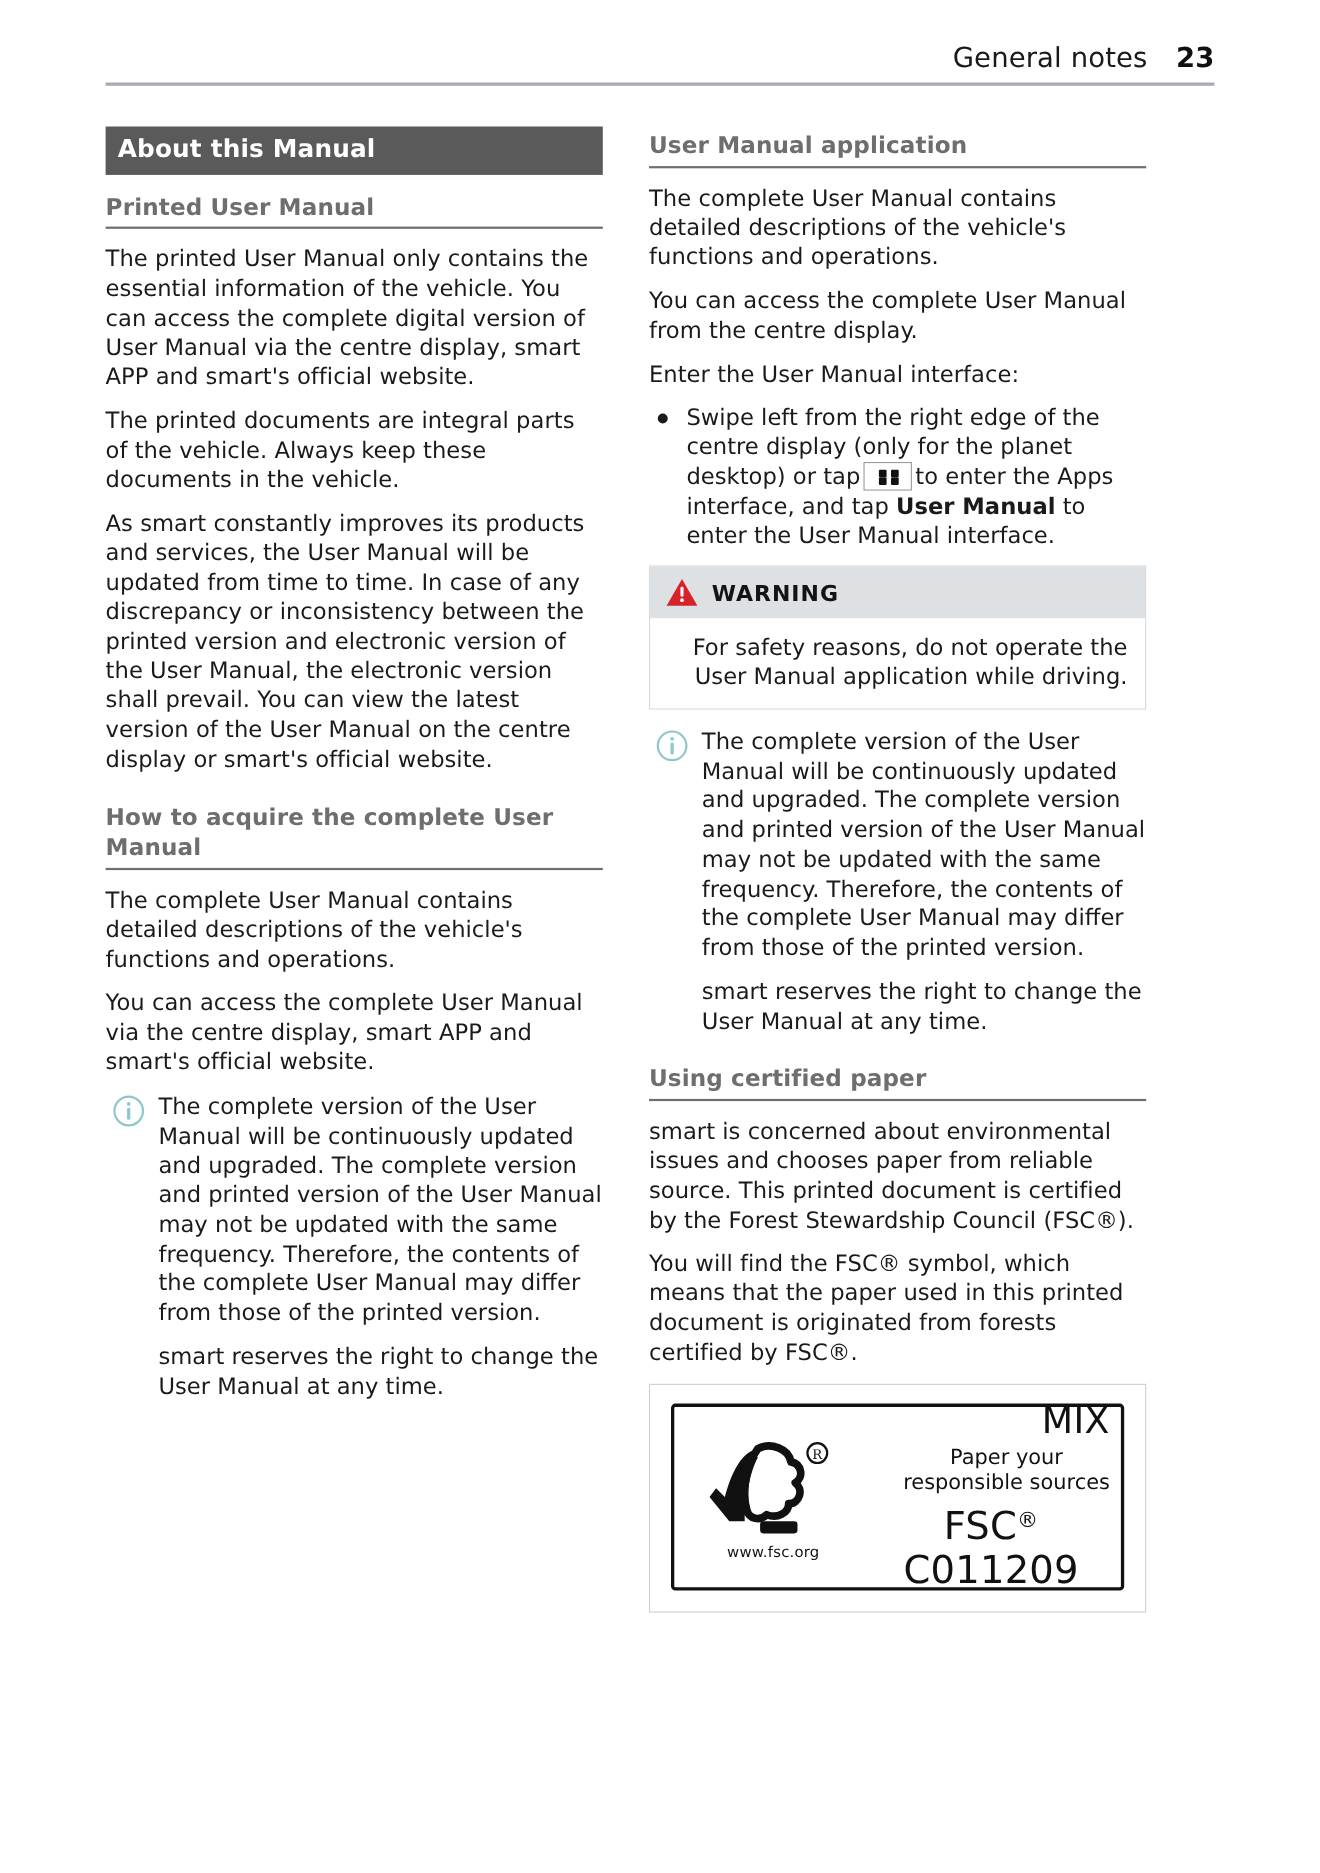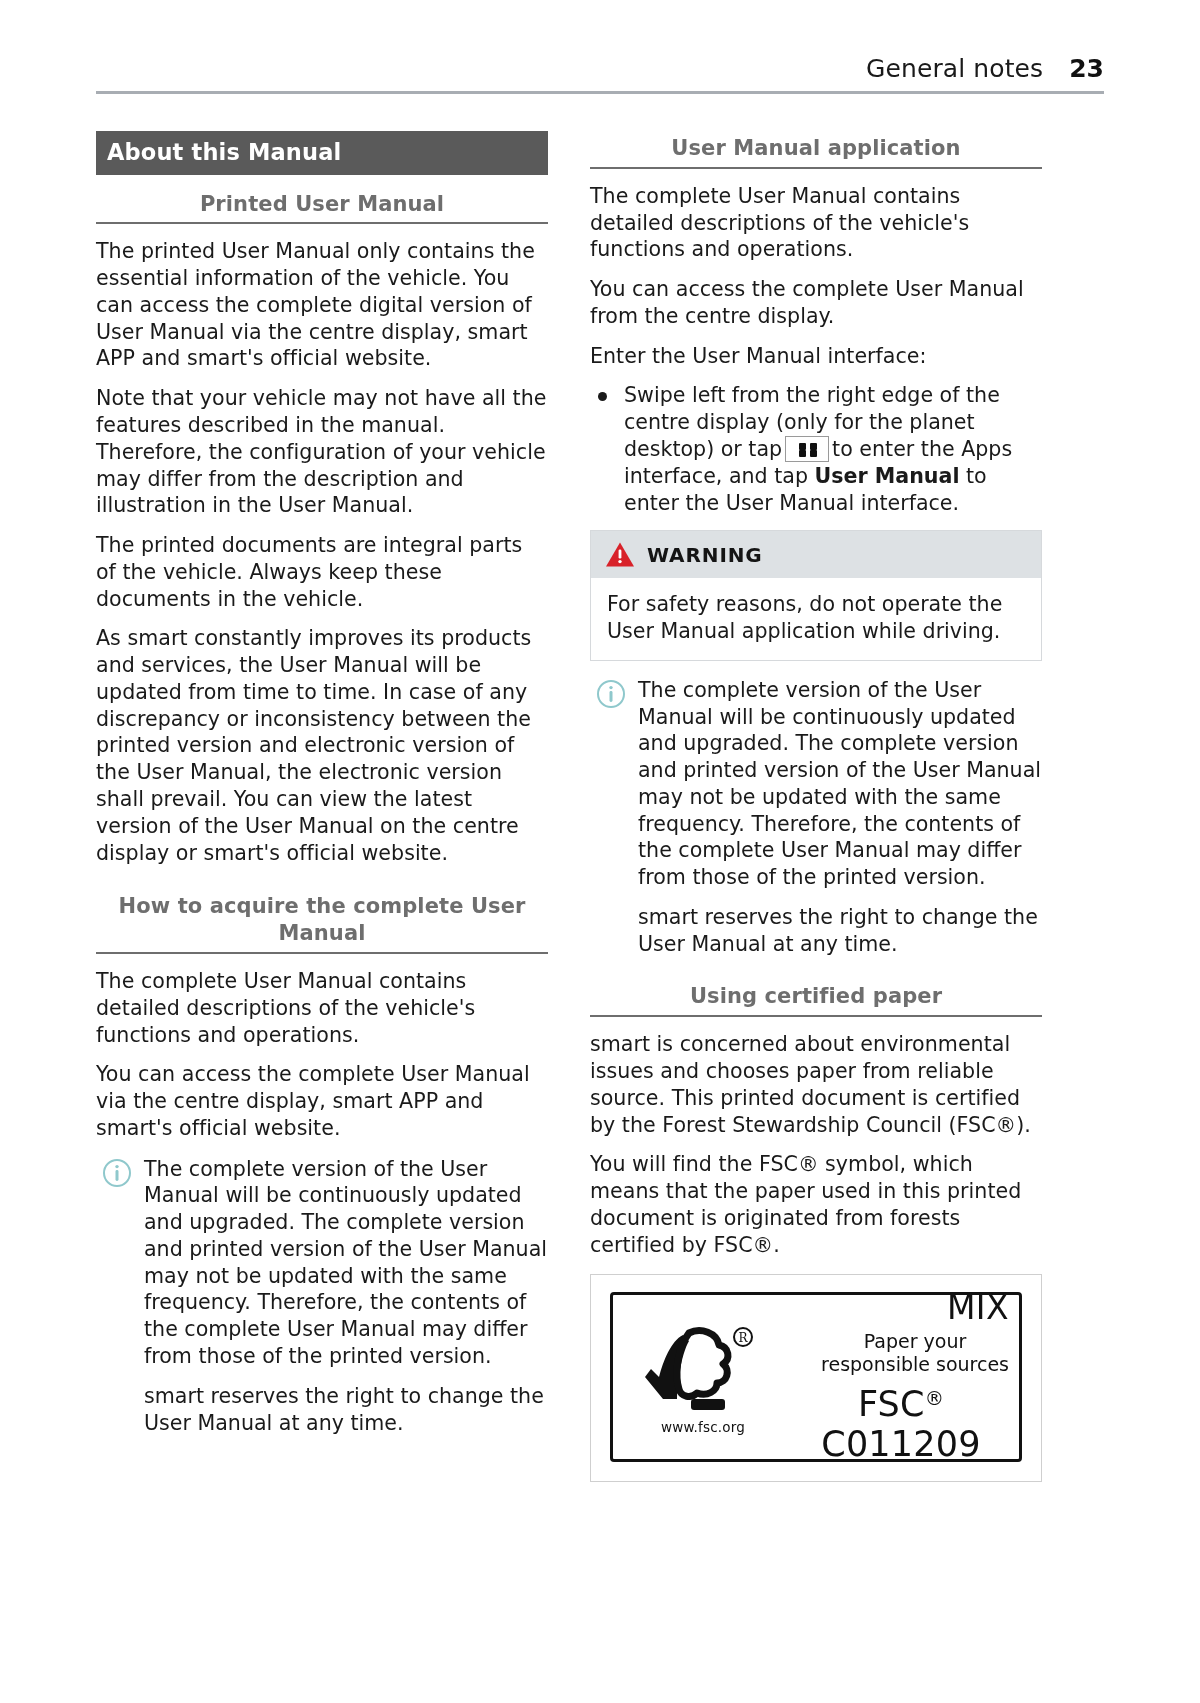--- a/index.html
+++ b/index.html
@@ -11,21 +11,21 @@
     width: 1200px;
     height: 1703px;
     font-family: "DejaVu Sans", "Liberation Sans", sans-serif;
     color: #1a1a1a;
     position: relative;
     overflow: hidden;
   }
 
   .page {
     position: absolute;
-    left: 0; top: 16px;
+    left: 0; top: 0;
     width: 1200px;
     height: 1224px;
     box-sizing: border-box;
   }
 
   
   .page-header {
     position: absolute;
     left: 96px;
     top: 38px;
@@ -80,21 +80,20 @@
   .h2 {
     font-size: 21px;
     font-weight: 700;
     color: #6e6e6e;
     letter-spacing: 0.1px;
     line-height: 1.28;
     padding-top: 14px;
     padding-bottom: 5px;
     border-bottom: 2.5px solid #6e6e6e;
     margin-bottom: 14px;
-    text-align: center;
   }
   .h2.first { padding-top: 16px; }
   .h2.tight { padding-top: 10px; }
 
   
   p.body {
     font-size: 20.6px;
     line-height: 1.30;
     margin: 0 0 13px 0;
     color: #1a1a1a;
@@ -178,20 +177,21 @@
     color: #141414;
   }
   .warning-body {
     padding: 13px 16px 15px 16px;
   }
   .warning-body p {
     font-size: 20.6px;
     line-height: 1.30;
     margin: 0;
     color: #1a1a1a;
+    text-align: right;
   }
 
   
   .note {
     display: flex;
     gap: 12px;
     margin: 14px 0 12px 0;
     padding-left: 6px;
   }
   .note .info-icon {
@@ -285,21 +285,20 @@
 
   <div class="columns">
 
     <div class="col">
 
       <div class="chapter-banner">About this Manual</div>
 
       <div class="h2 first">Printed User Manual</div>
 
       <p class="body">The printed User Manual only contains the essential information of the vehicle. You can access the complete digital version of User Manual via the centre display, smart APP and smart's official website.</p>
-      <p class="body">Note that your vehicle may not have all the features described in the manual. Therefore, the configuration of your vehicle may differ from the description and illustration in the User Manual.</p>
       <p class="body">The printed documents are integral parts of the vehicle. Always keep these documents in the vehicle.</p>
       <p class="body">As smart constantly improves its products and services, the User Manual will be updated from time to time. In case of any discrepancy or inconsistency between the printed version and electronic version of the User Manual, the electronic version shall prevail. You can view the latest version of the User Manual on the centre display or smart's official website.</p>
 
       <div class="h2">How to acquire the complete User Manual</div>
 
       <p class="body">The complete User Manual contains detailed descriptions of the vehicle's functions and operations.</p>
       <p class="body">You can access the complete User Manual via the centre display, smart APP and smart's official website.</p>
 
       <div class="note">
         <svg class="info-icon" viewBox="0 0 30 30">

